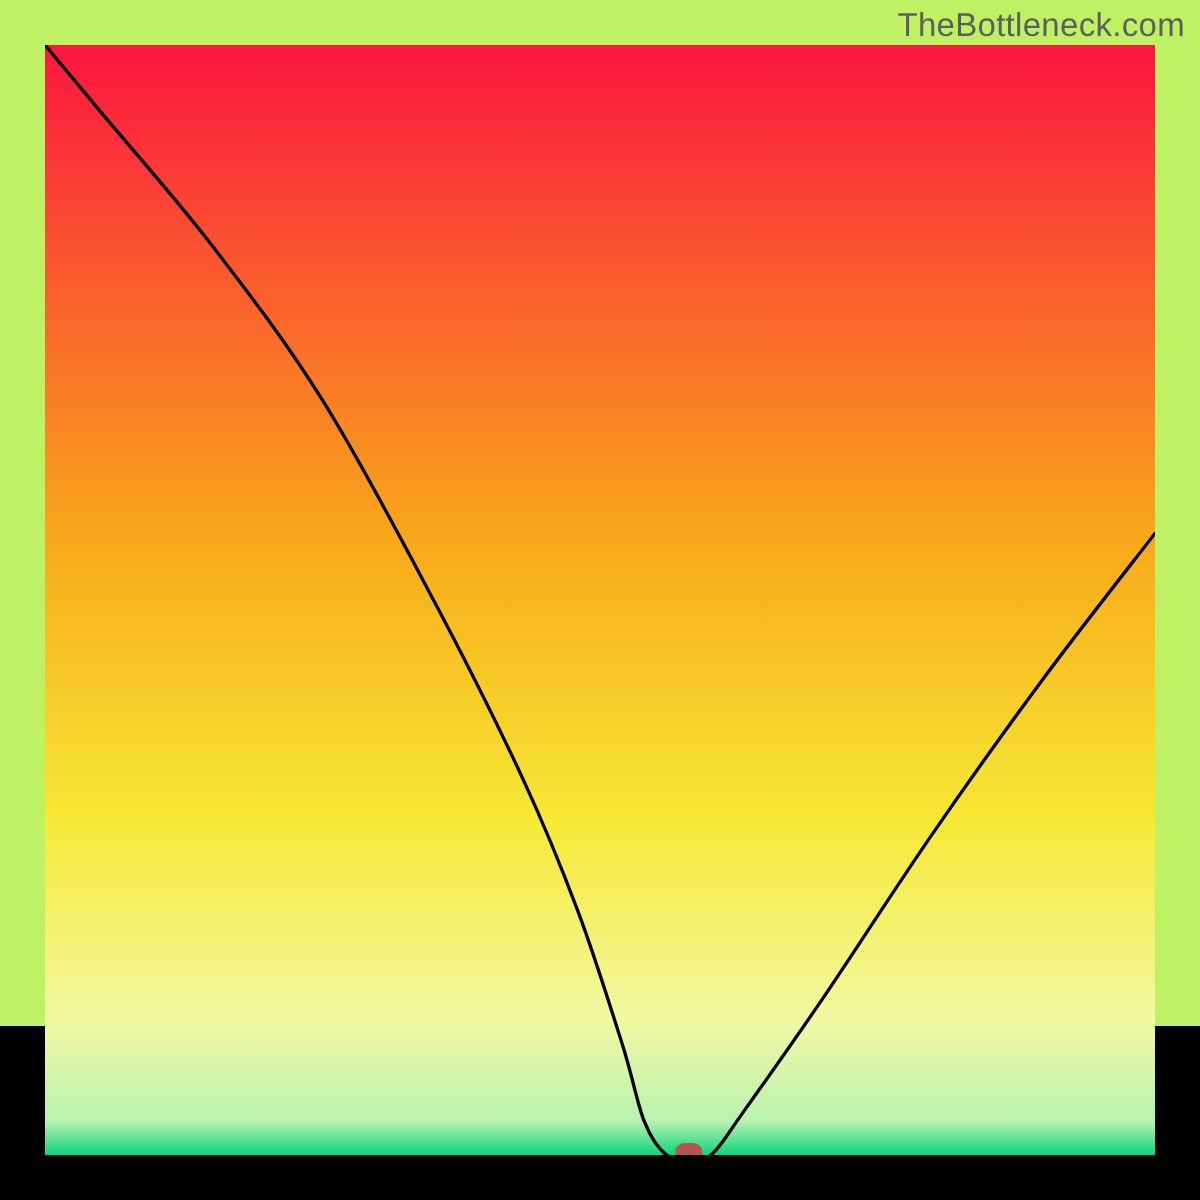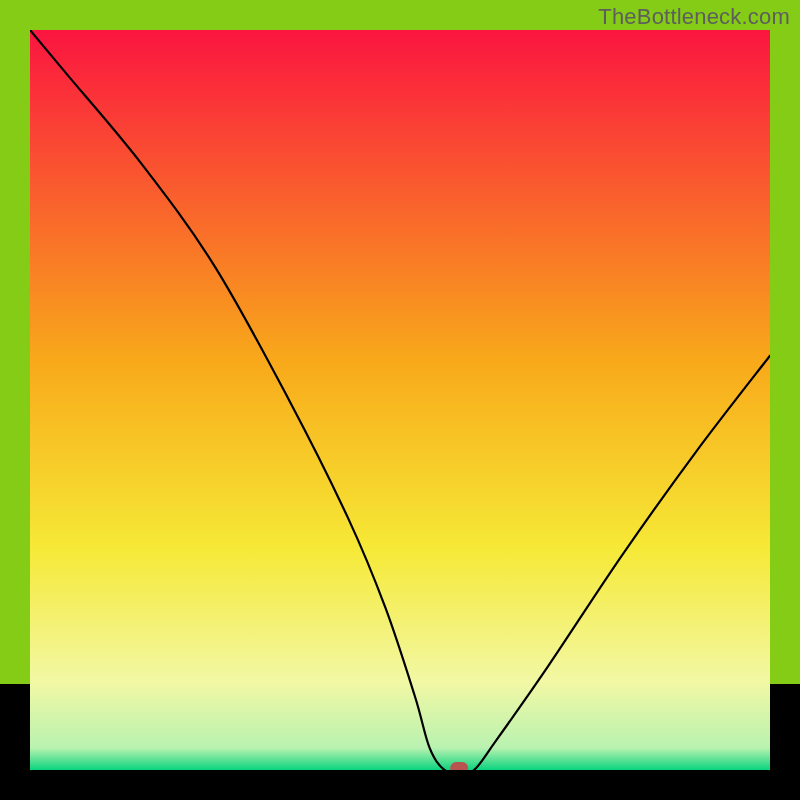--- a/index.html
+++ b/index.html
@@ -8,21 +8,21 @@
     width: 800px;
     height: 800px;
     overflow: hidden;
     background: #000;
     font-family: Arial, Helvetica, sans-serif;
   }
   .frame {
     position: relative;
     width: 800px;
     height: 684px;
-    background: #84cc16;
+    background: #bef264;
   }
   .watermark {
     position: absolute;
     top: 4px;
     right: 10px;
     color: #5e5e5e;
     font-size: 22px;
     font-weight: 400;
     letter-spacing: 0.2px;
     z-index: 5;

